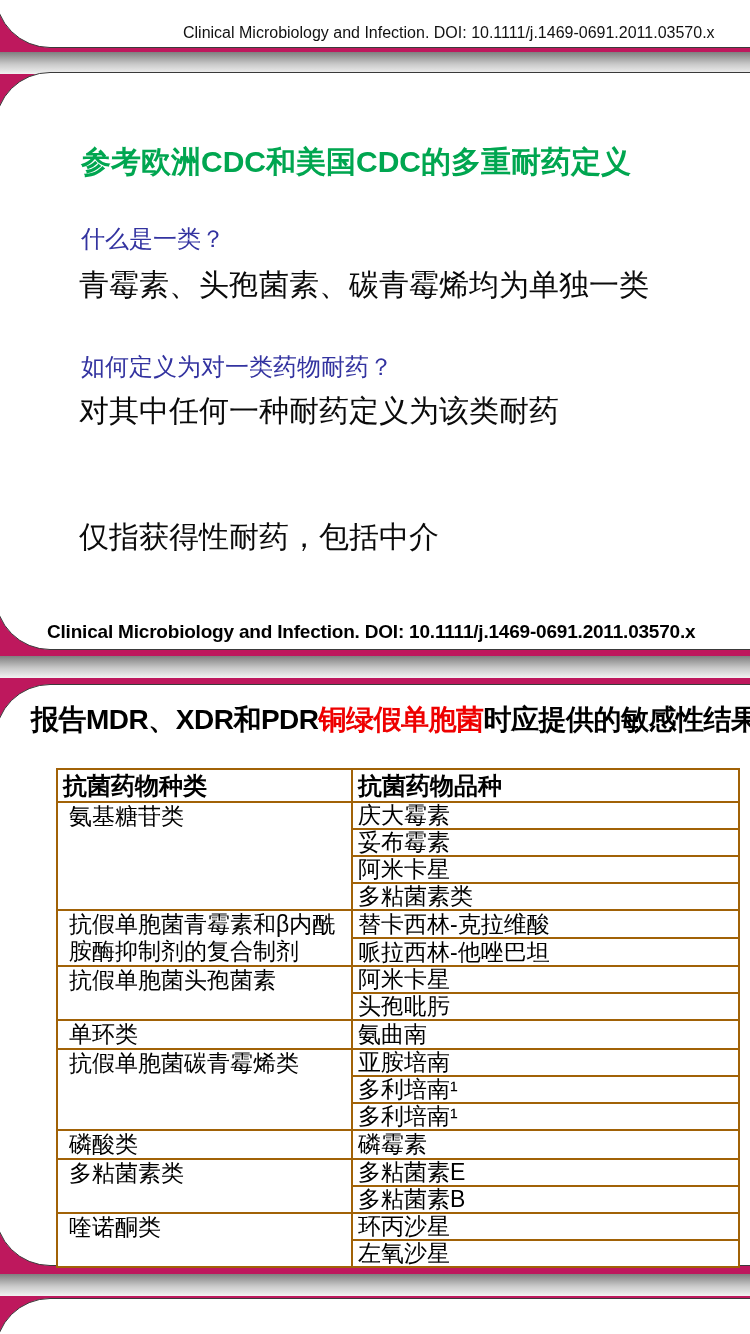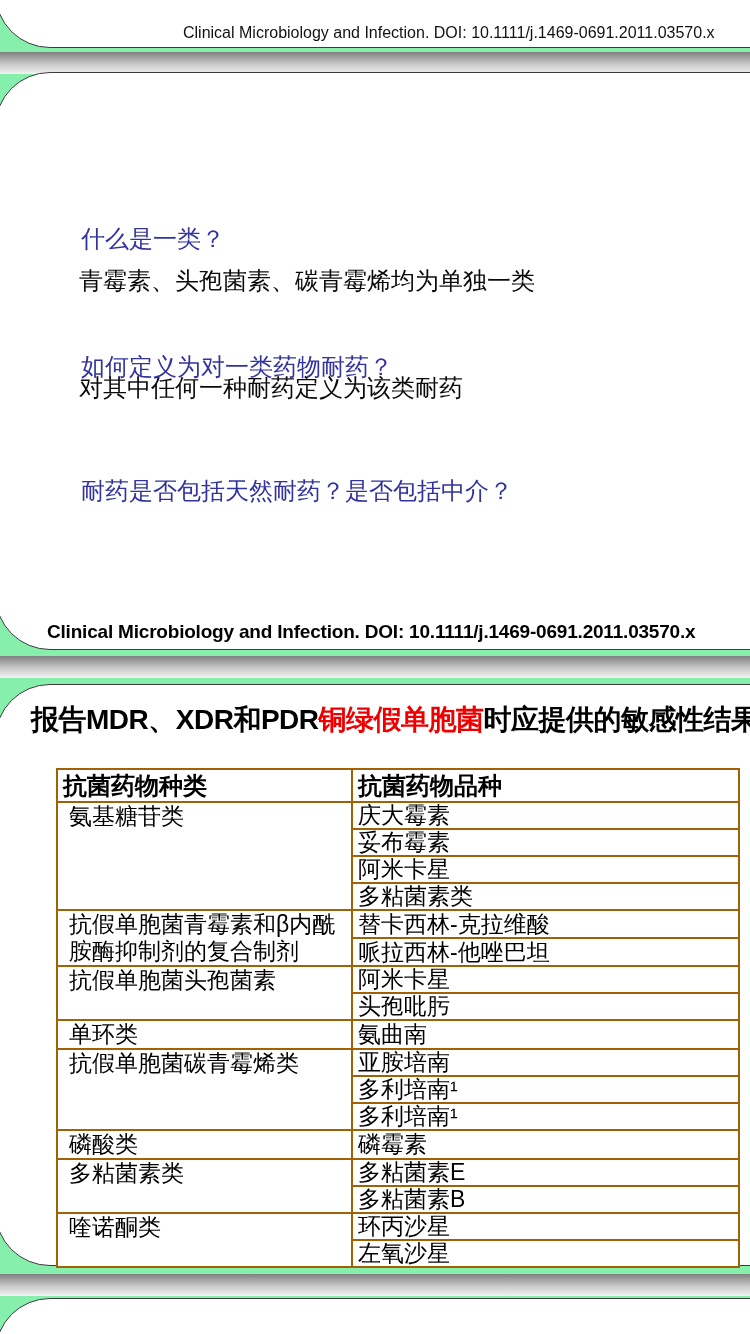--- a/index.html
+++ b/index.html
@@ -1,18 +1,18 @@
 <!DOCTYPE html>
 <html><head>
 <meta charset="utf-8">
 <style>
   html,body{margin:0;padding:0;}
   #screen{
     position:relative;width:750px;height:1334px;overflow:hidden;
-    background:#86efac;font-family:"Liberation Sans",sans-serif;
+    background:#be185d;font-family:"Liberation Sans",sans-serif;
   }
   .page{
     position:absolute;left:-5px;width:1500px;background:#ffffff;
     border:1.5px solid #3a3a3a;border-radius:55px;box-sizing:border-box;
   }
   .gap{
     position:absolute;left:0;width:750px;height:22px;
     background:linear-gradient(to bottom,#7f7f7f 0%,#c9c9c9 55%,#f2f2f2 100%);
   }
   .abs{position:absolute;white-space:nowrap;}
@@ -26,21 +26,21 @@
   }
   .slide-title-green{
     font-size:30px;font-weight:bold;color:#00A650;
     font-family:"Liberation Sans",sans-serif;
   }
   .question{
     font-size:24px;color:#3333A0;
     font-family:"Liberation Serif",serif;
   }
   .answer{
-    font-size:24px;color:#0a0a0a;
+    font-size:30px;color:#0a0a0a;
     font-family:"Liberation Serif",serif;
   }
   .report-title{
     font-size:28px;font-weight:bold;color:#000;letter-spacing:-0.5px;
     font-family:"Liberation Sans",sans-serif;
   }
   .report-title .hl{color:#EE0000;}
   table.sus{
     border-collapse:collapse;background:#fff;table-layout:fixed;
     font-family:"Liberation Sans",sans-serif;
@@ -61,28 +61,29 @@
 
 <div id="screen">
 
   <div class="page" style="top:-62px;height:110px;">
     <div class="abs doi-top" style="left:187px;top:85px;">Clinical Microbiology and Infection. DOI: 10.1111/j.1469-0691.2011.03570.x</div>
   </div>
 
   <div class="gap" style="top:52px;"></div>
 
   <div class="page" style="top:72px;height:578px;">
+    <div class="abs slide-title-green" style="left:85px;top:69px;">参考欧洲CDC和美国CDC的多重耐药定义</div>
 
     <div class="abs question" style="left:85px;top:150px;">什么是一类？</div>
     <div class="abs answer" style="left:83px;top:192px;">青霉素、头孢菌素、碳青霉烯均为单独一类</div>
 
     <div class="abs question" style="left:85px;top:278px;">如何定义为对一类药物耐药？</div>
-    <div class="abs answer" style="left:83px;top:299px;">对其中任何一种耐药定义为该类耐药</div>
+    <div class="abs answer" style="left:83px;top:318px;">对其中任何一种耐药定义为该类耐药</div>
 
-    <div class="abs question" style="left:85px;top:402px;">耐药是否包括天然耐药？是否包括中介？</div>
+    <div class="abs answer" style="left:83px;top:444px;">仅指获得性耐药，包括中介</div>
 
     <div class="abs doi-footer" style="left:51px;top:548px;">Clinical Microbiology and Infection. DOI: 10.1111/j.1469-0691.2011.03570.x</div>
   </div>
 
   <div class="gap" style="top:656px;"></div>
 
   <div class="page" style="top:684px;height:582px;">
     <div class="abs report-title" style="left:35px;top:16px;">
       <span>报告MDR、XDR和PDR</span><span class="hl">铜绿假单胞菌</span><span>时应提供的敏感性结果</span>
     </div>

